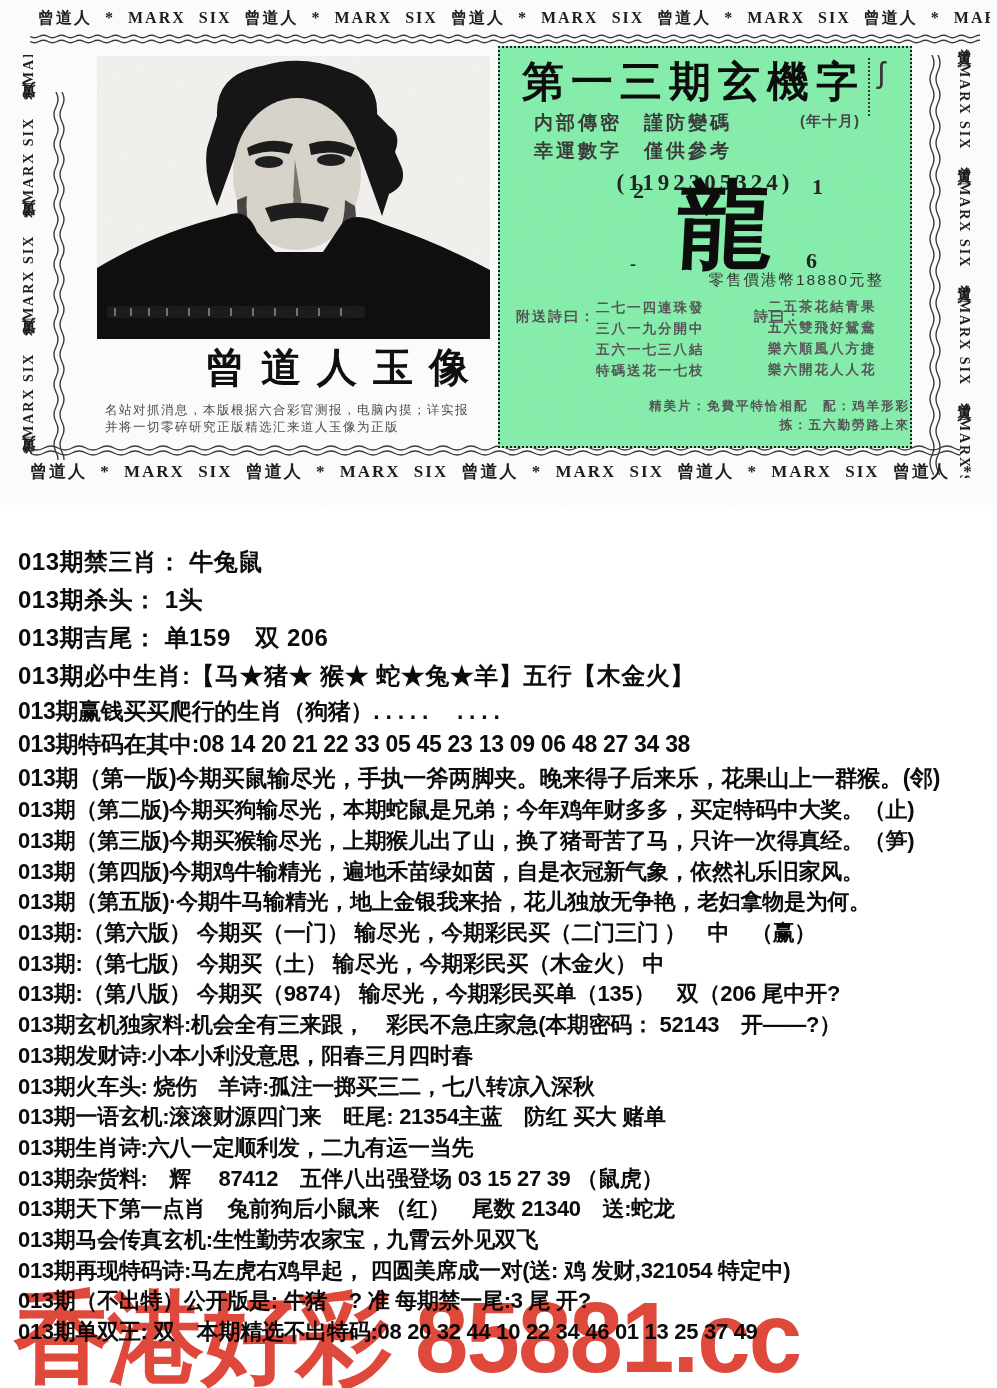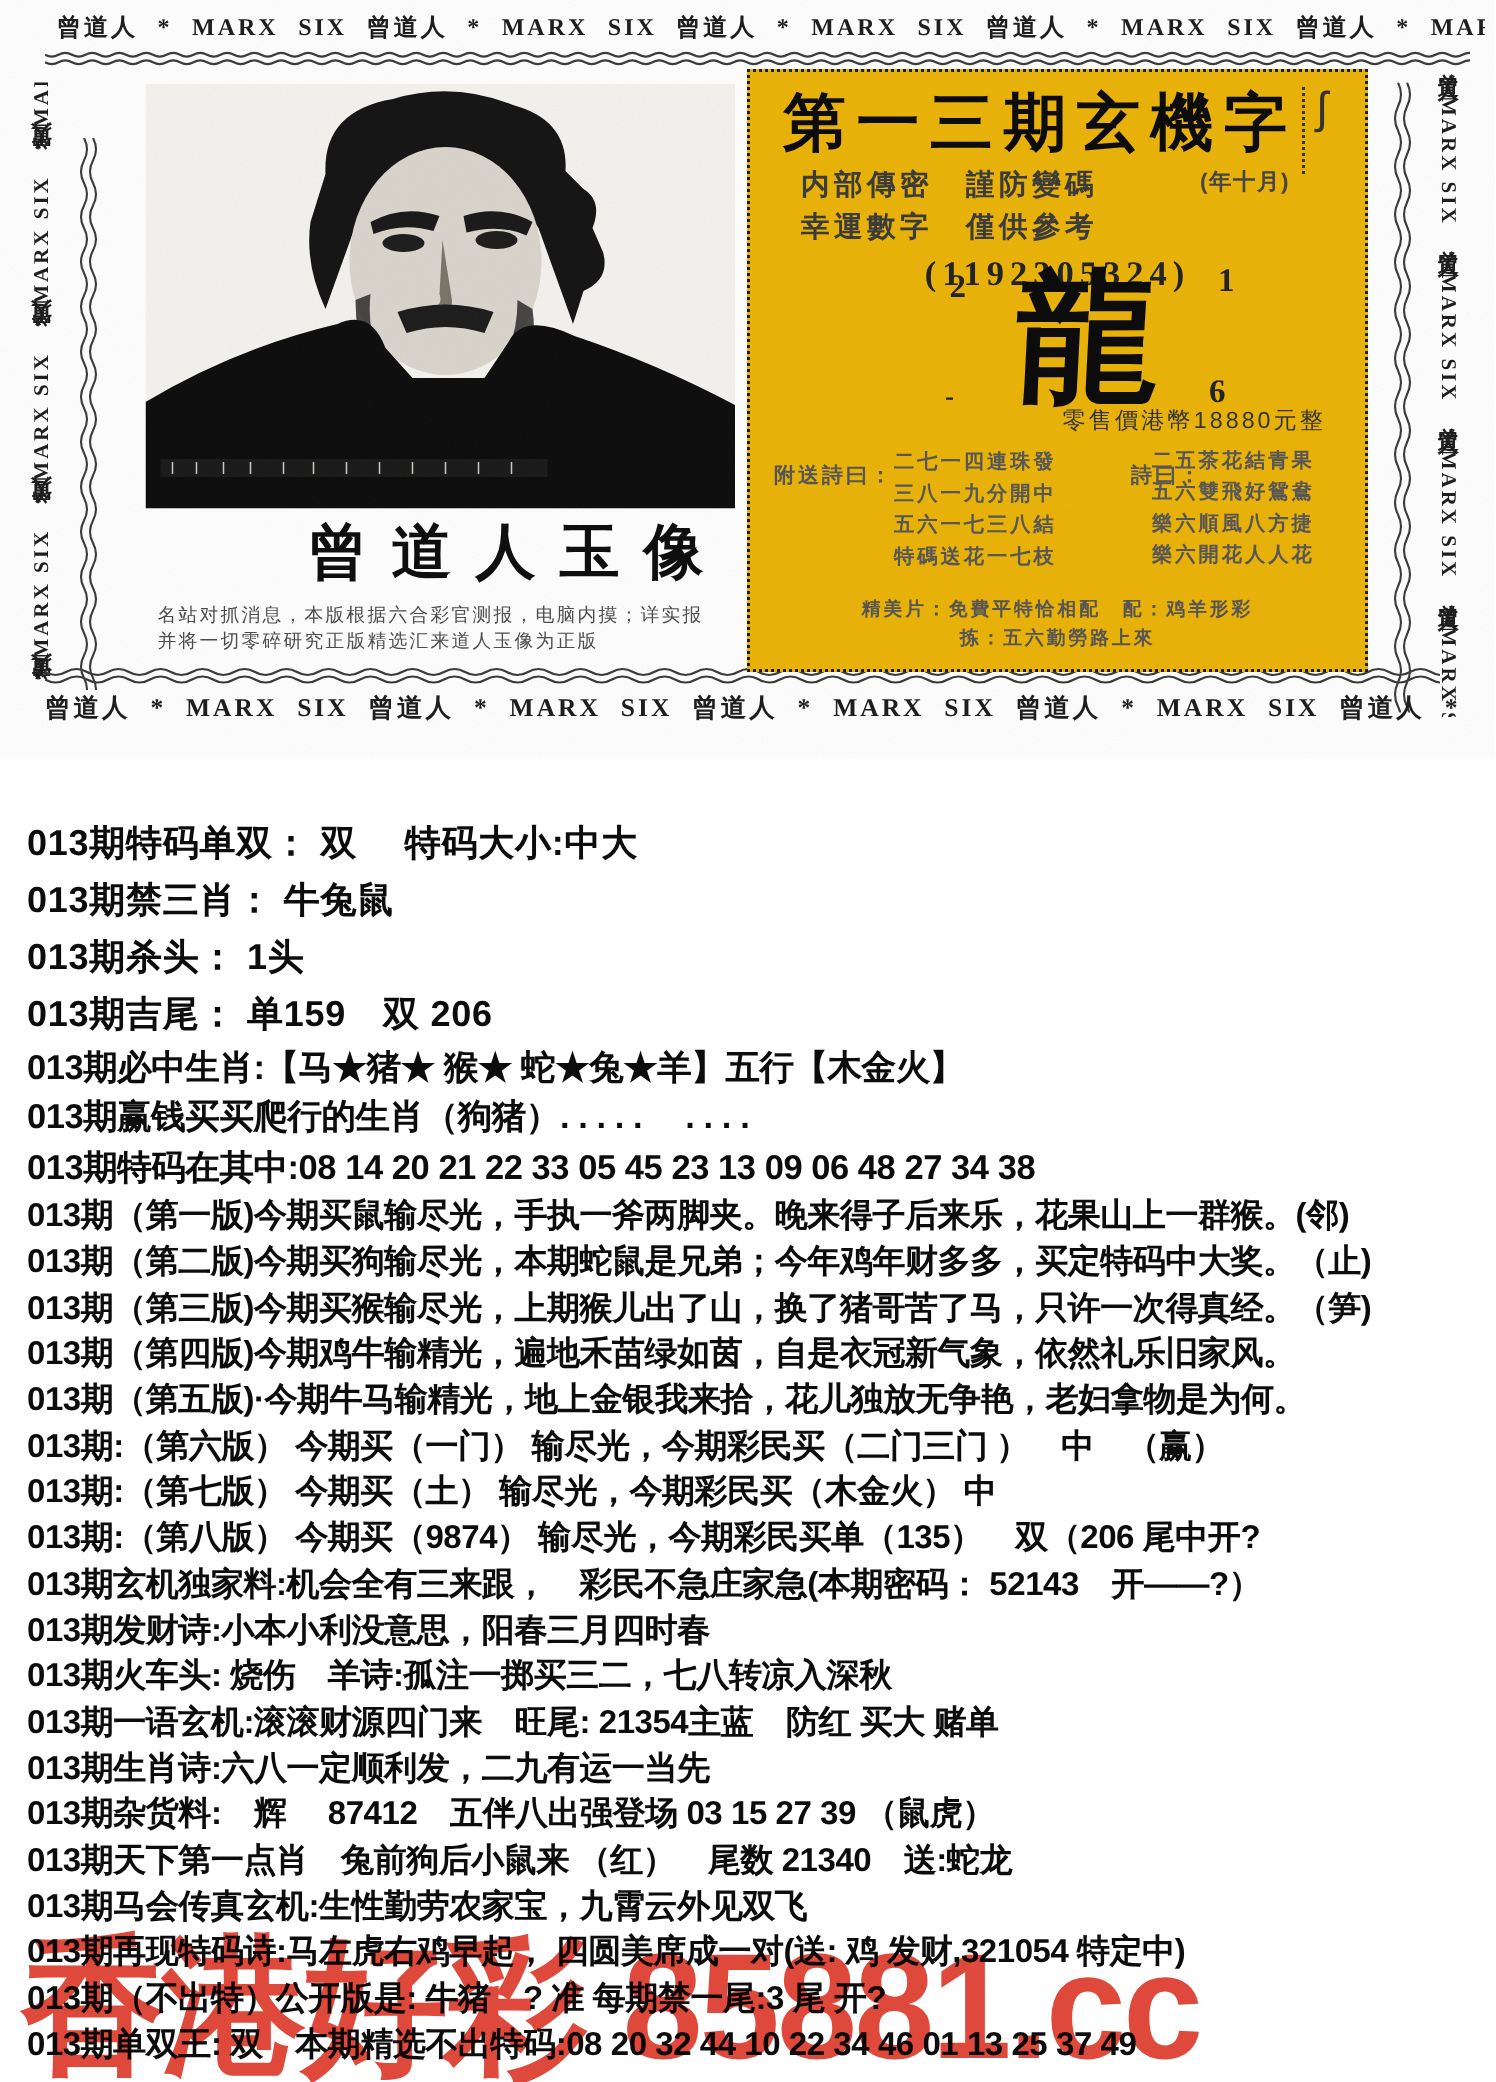--- a/index.html
+++ b/index.html
@@ -35,21 +35,21 @@
   }
   .portrait-sub {
     position:absolute; left:105px; width:400px; color:#4c4c4c;
     font-size:12.5px; letter-spacing:1.5px; white-space:nowrap; filter:blur(.4px);
   }
   #portrait-sub1 { top:402px; }
   #portrait-sub2 { top:419px; }
   
   #mystery-box {
     position:absolute; left:498px; top:46px; width:414px; height:402px;
-    border:2px dotted #1b1b1b; background:#eab308;
+    border:2px dotted #1b1b1b; background:#86efac;
   }
   #box-title {
     position:absolute; left:22px; top:6px;
     font-weight:800; font-size:42px; letter-spacing:7px; color:#0a0a0a; white-space:nowrap;
   }
   #title-divider { position:absolute; left:368px; top:10px; height:58px; border-left:2px dotted #333; }
   #title-wave { position:absolute; left:378px; top:8px; font-size:30px; color:#333; }
   .box-row {
     position:absolute; left:34px; font-weight:700; font-size:19px;
     letter-spacing:3px; color:#3a3a3a; white-space:nowrap; filter:blur(.3px);
@@ -75,21 +75,21 @@
     position:absolute; right:26px; top:222px; font-weight:400; font-size:15.5px;
     letter-spacing:2px; color:#333; filter:blur(.3px);
   }
   .poem-title { position:absolute; font-size:14px; font-weight:700; color:#555; letter-spacing:2px; filter:blur(.35px); }
   #poem-left-title  { left:16px; top:260px; }
   #poem-right-title { left:242px; top:260px;padding-left:12px; }
   .poem-lines { position:absolute; font-size:13.5px; font-weight:700; color:#565656; letter-spacing:2px; line-height:21px; filter:blur(.35px); }
   #poem-left-lines  { left:96px; top:249px; }
   #poem-right-lines { left:268px; top:248px; }
   .box-footer {
-    position:absolute; left:0; width:100%; text-align:center; color:#555;
+    position:absolute; left:0; width:100%; text-align:right; color:#555;
     font-size:12.5px; font-weight:700; letter-spacing:2px; filter:blur(.35px);
   }
   #box-footer1 { top:350px; }
   #box-footer2 { top:369px; }
   
   #body-lines { position:absolute; left:18px; top:543px; width:975px; }
   .body-line {
     display:flex; align-items:center; height:30.7px;
     font-size:22px; font-weight:700; letter-spacing:-0.3px; color:#0c0c0c; white-space:nowrap;
   }
@@ -206,21 +206,20 @@
   <svg id="grain" width="997" height="505">
     <filter id="noiseF">
       <feTurbulence type="fractalNoise" baseFrequency="0.85" numOctaves="2" stitchTiles="stitch"></feTurbulence>
       <feColorMatrix type="matrix" values="0 0 0 0 0.2  0 0 0 0 0.2  0 0 0 0 0.2  0 0 0 0.6 0"></feColorMatrix>
     </filter>
     <rect width="997" height="505" filter="url(#noiseF)" opacity="0.08"></rect>
   </svg>
 </div>
 
 <div id="body-lines">
-    <div class="body-line">013期特码单双： 双　 特码大小:中大</div>
     <div class="body-line">013期禁三肖： 牛兔鼠</div>
     <div class="body-line">013期杀头： 1头</div>
     <div class="body-line">013期吉尾： 单159　双 206</div>
     <div class="body-line">013期必中生肖:【马★猪★ 猴★ 蛇★兔★羊】五行【木金火】</div>
     <div class="body-line">013期赢钱买买爬行的生肖（狗猪）. . . . . 　. . . .</div>
     <div class="body-line">013期特码在其中:08 14 20 21 22 33 05 45 23 13 09 06 48 27 34 38</div>
     <div class="body-line">013期（第一版)今期买鼠输尽光，手执一斧两脚夹。晚来得子后来乐，花果山上一群猴。(邻)</div>
     <div class="body-line">013期（第二版)今期买狗输尽光，本期蛇鼠是兄弟；今年鸡年财多多，买定特码中大奖。（止)</div>
     <div class="body-line">013期（第三版)今期买猴输尽光，上期猴儿出了山，换了猪哥苦了马，只许一次得真经。（笋)</div>
     <div class="body-line">013期（第四版)今期鸡牛输精光，遍地禾苗绿如茵，自是衣冠新气象，依然礼乐旧家风。</div>

